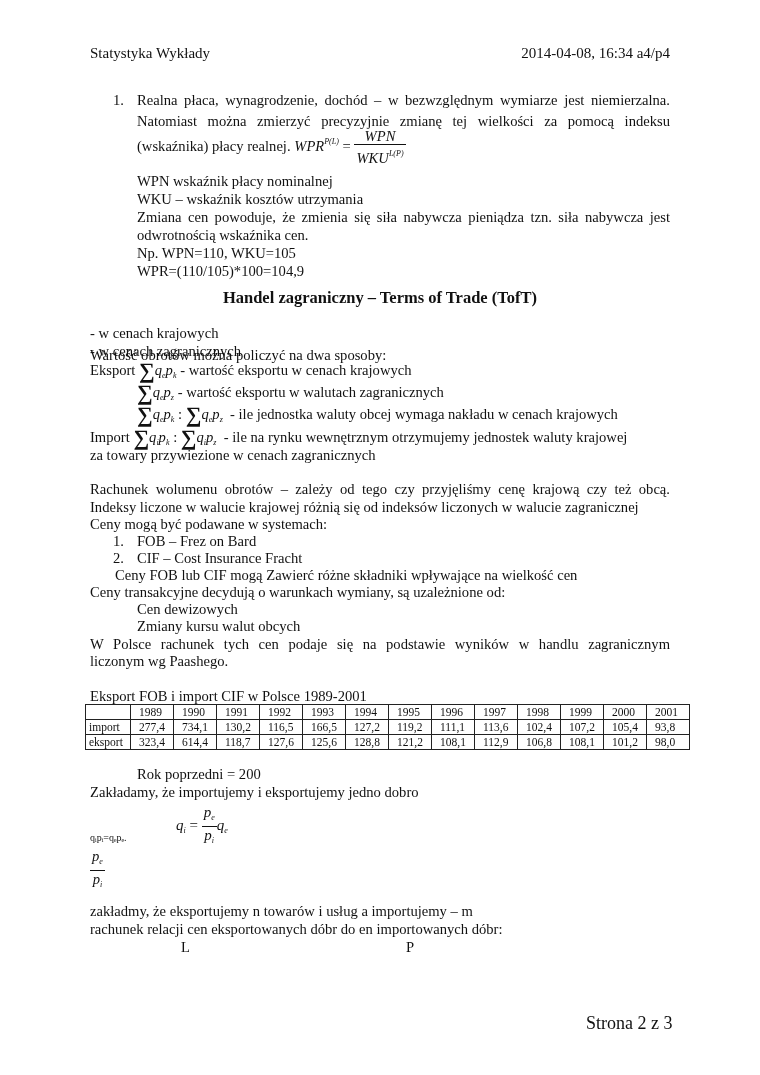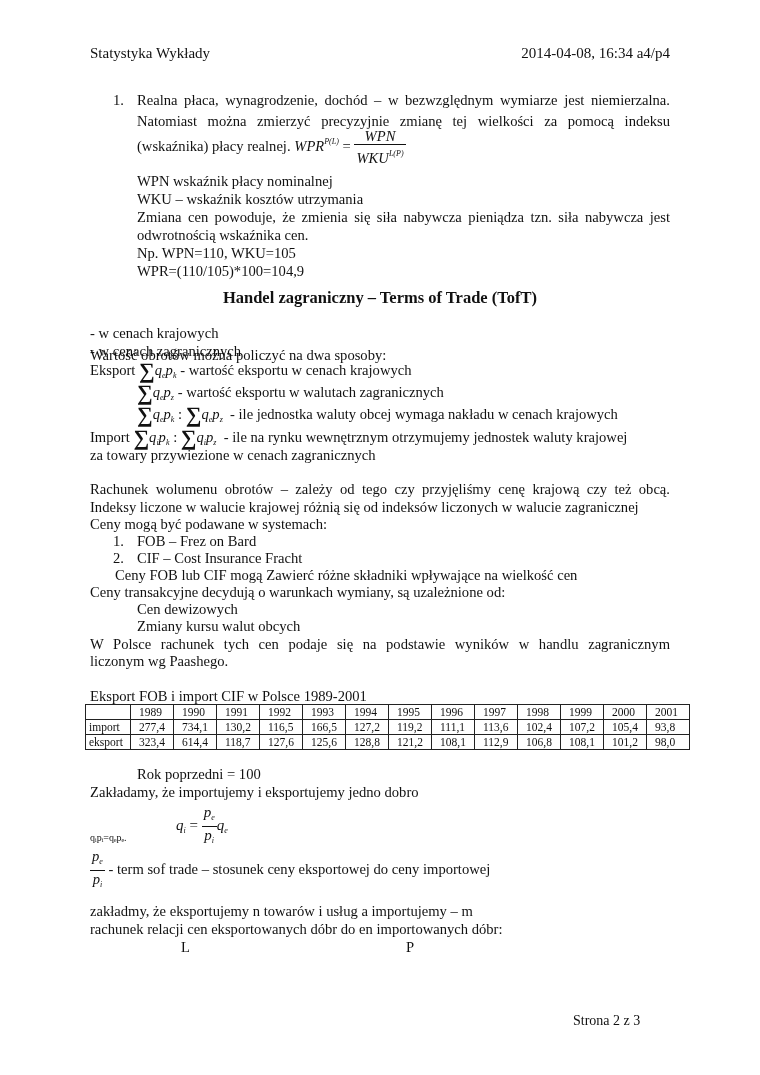--- a/index.html
+++ b/index.html
@@ -1,21 +1,21 @@
 <!DOCTYPE html>
 <html><head>
 <meta charset="utf-8">
 <style>
   html, body { margin: 0; padding: 0; background: #ffffff; }
   body { width: 760px; height: 1075px; position: relative; overflow: hidden;
          font-family: "Liberation Serif", "DejaVu Serif", serif; color: #111; font-size: 14.6px; }
   .abs { position: absolute; white-space: nowrap; }
   .hdr-left { left: 90px; top: 45px; font-size: 15px; }
   .hdr-right { right: 90px; top: 45px; font-size: 15px; }
-  .footer { left: 573px; top: 1013px; font-size: 14px; }
+  .footer { left: 586px; top: 1013px; font-size: 18px; }
   .just { text-align: justify; text-align-last: justify; white-space: normal; }
   .mi { font-style: italic; }
   .sup { font-size: 8px; vertical-align: 7px; font-style: italic; }
   .frac { display: inline-block; vertical-align: middle; text-align: center; font-style: italic; }
   .frac .num { display: block; border-bottom: 1px solid #111; padding: 0 2px; line-height: 16px; }
   .frac .den { display: block; line-height: 17px; padding: 0 2px; }
   .sum { font-size: 22px; font-weight: bold; vertical-align: -3px; line-height: 14px; }
   .sub { font-size: 8px; vertical-align: -3px; font-style: italic; }
   .title { left: 0; width: 760px; text-align: center; top: 288px; font-weight: bold; font-size: 16.5px; }
   table.data { position: absolute; left: 85px; top: 704px; border-collapse: collapse;
@@ -139,37 +139,36 @@
         <td class="c">121,2</td>
         <td class="c">108,1</td>
         <td class="c">112,9</td>
         <td class="c">106,8</td>
         <td class="c">108,1</td>
         <td class="c">101,2</td>
         <td class="c">98,0</td>
       </tr>
     </tbody>
 </table>
-<div class="abs" style="left:137px; top:766px;">Rok poprzedni = 100</div>
+<div class="abs" style="left:137px; top:766px;">Rok poprzedni = 200</div>
 
 <div class="abs" style="left:90px; top:784px;text-align:right;">Zakładamy, że importujemy i eksportujemy jedno dobro</div>
 <div class="abs" style="left:176px; top:804px; font-size:15px;">
   <span class="mi">q</span><span class="sub">i</span>
   <span>=</span>
   <span class="frac">
     <span class="num"><span>p</span><span class="sub">e</span></span>
     <span class="den"><span>p</span><span class="sub">i</span></span>
   </span><span class="mi">q</span><span class="sub">e</span>
 </div>
 <div class="abs tiny" style="left:90px; top:832px;">qᵢpᵢ=qₑpₑ.</div>
 <div class="abs" style="left:90px; top:848px;">
   <span class="frac">
     <span class="num"><span>p</span><span class="sub">e</span></span>
     <span class="den"><span>p</span><span class="sub">i</span></span>
   </span>
-  <span>- term sof trade – stosunek ceny eksportowej do ceny importowej</span>
 </div>
 <div class="abs" style="left:90px; top:903px;">zakładmy, że eksportujemy n towarów i usług a importujemy – m</div>
 <div class="abs" style="left:90px; top:921px;">rachunek relacji cen eksportowanych dóbr do en importowanych dóbr:</div>
 <div class="abs" style="left:181px; top:939px;">L</div>
 <div class="abs" style="left:406px; top:939px;">P</div>
 
 <div class="abs footer">Strona 2 z 3</div>
 
 </body></html>

